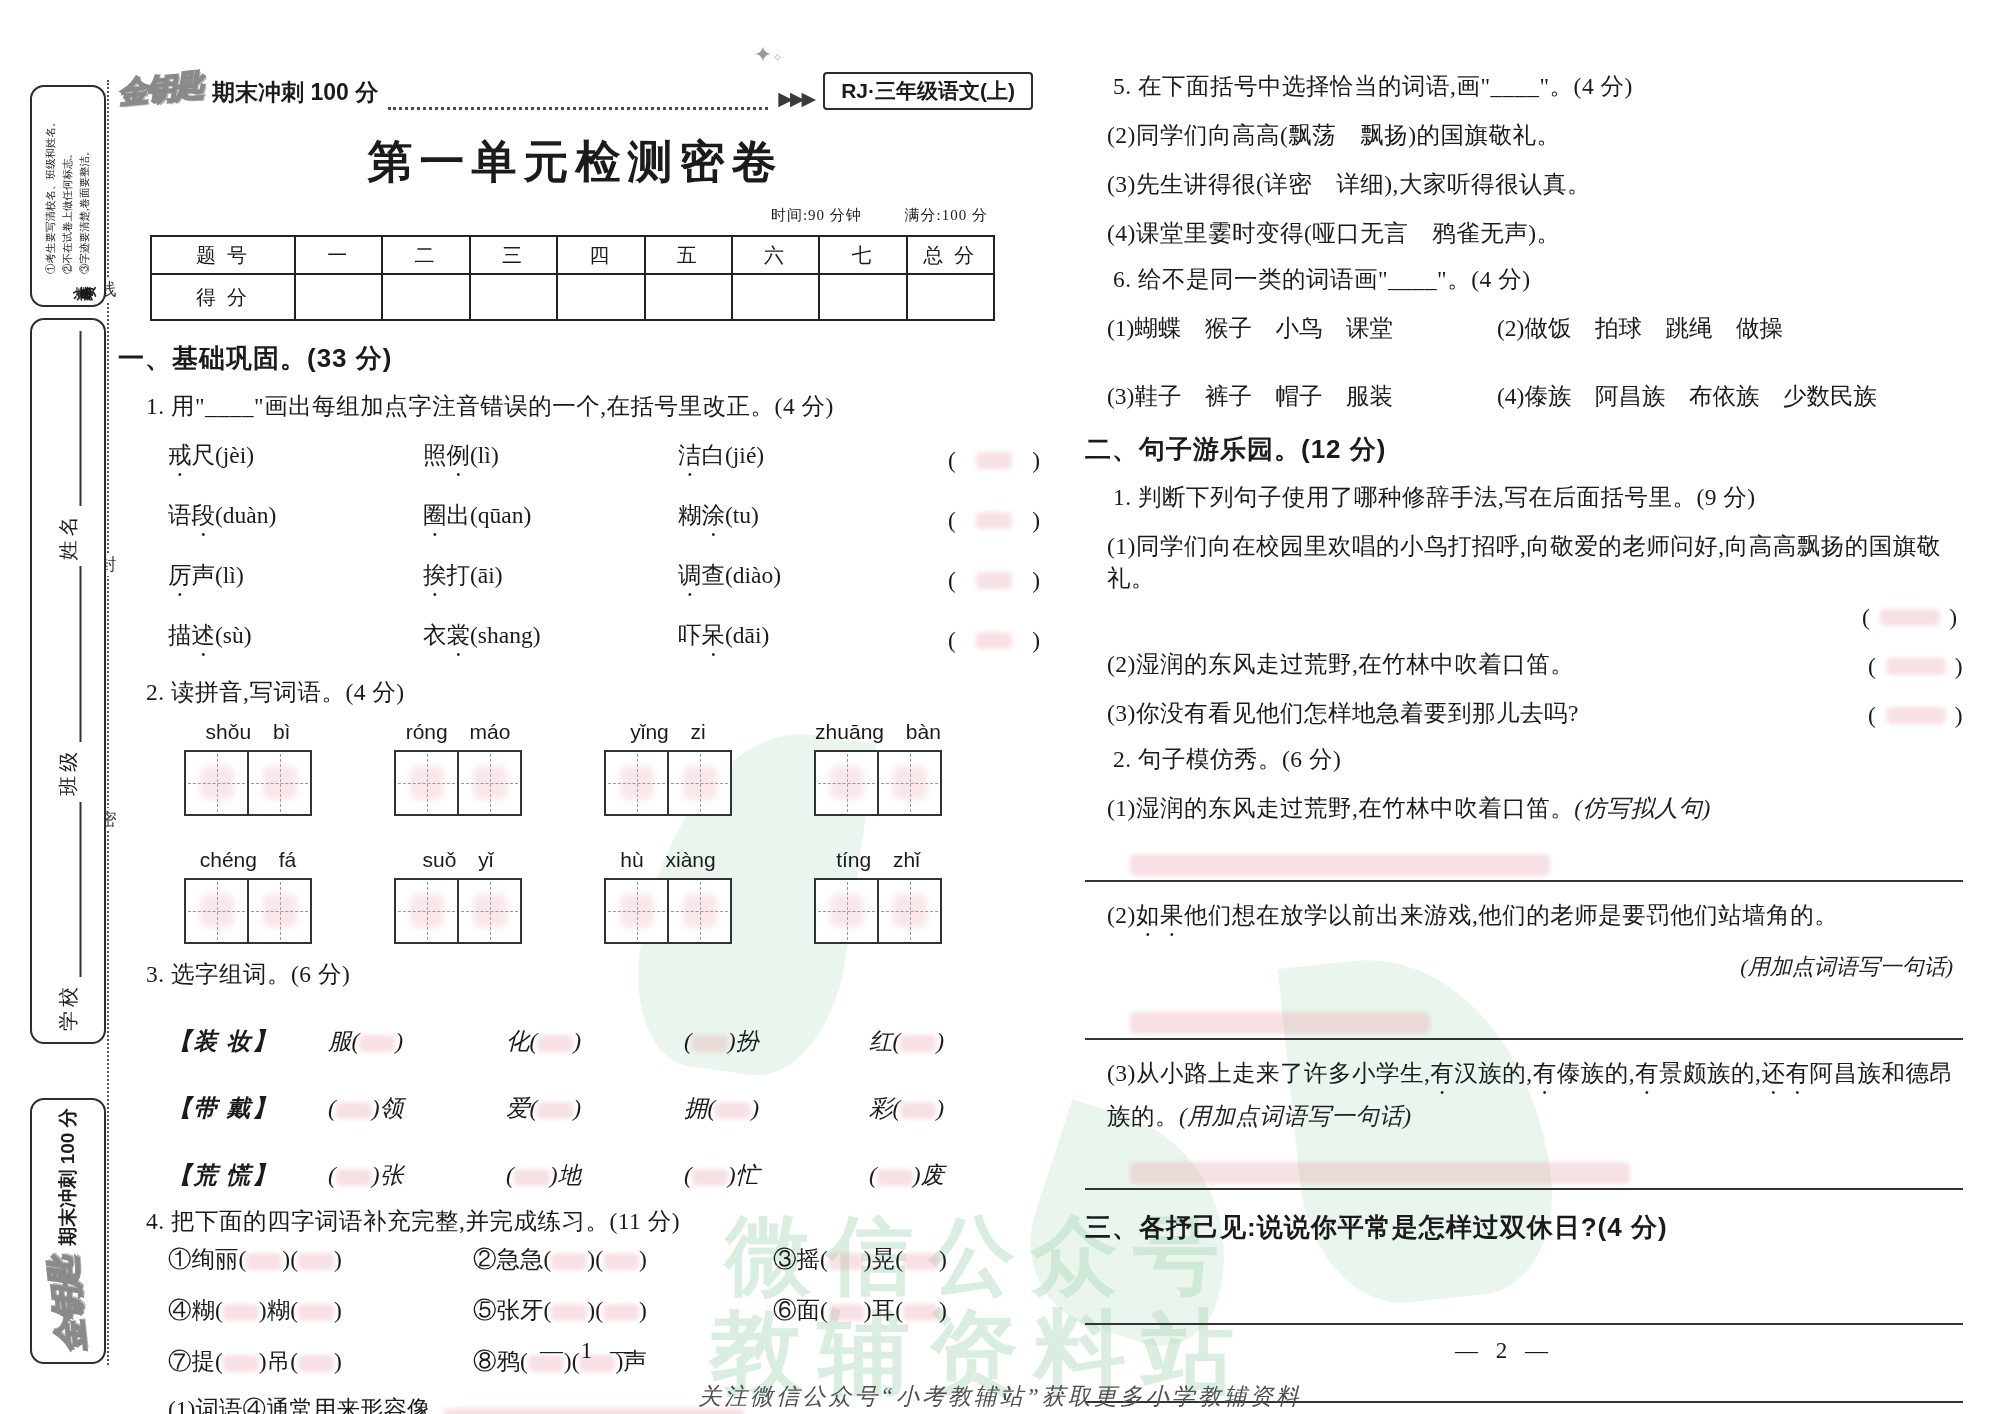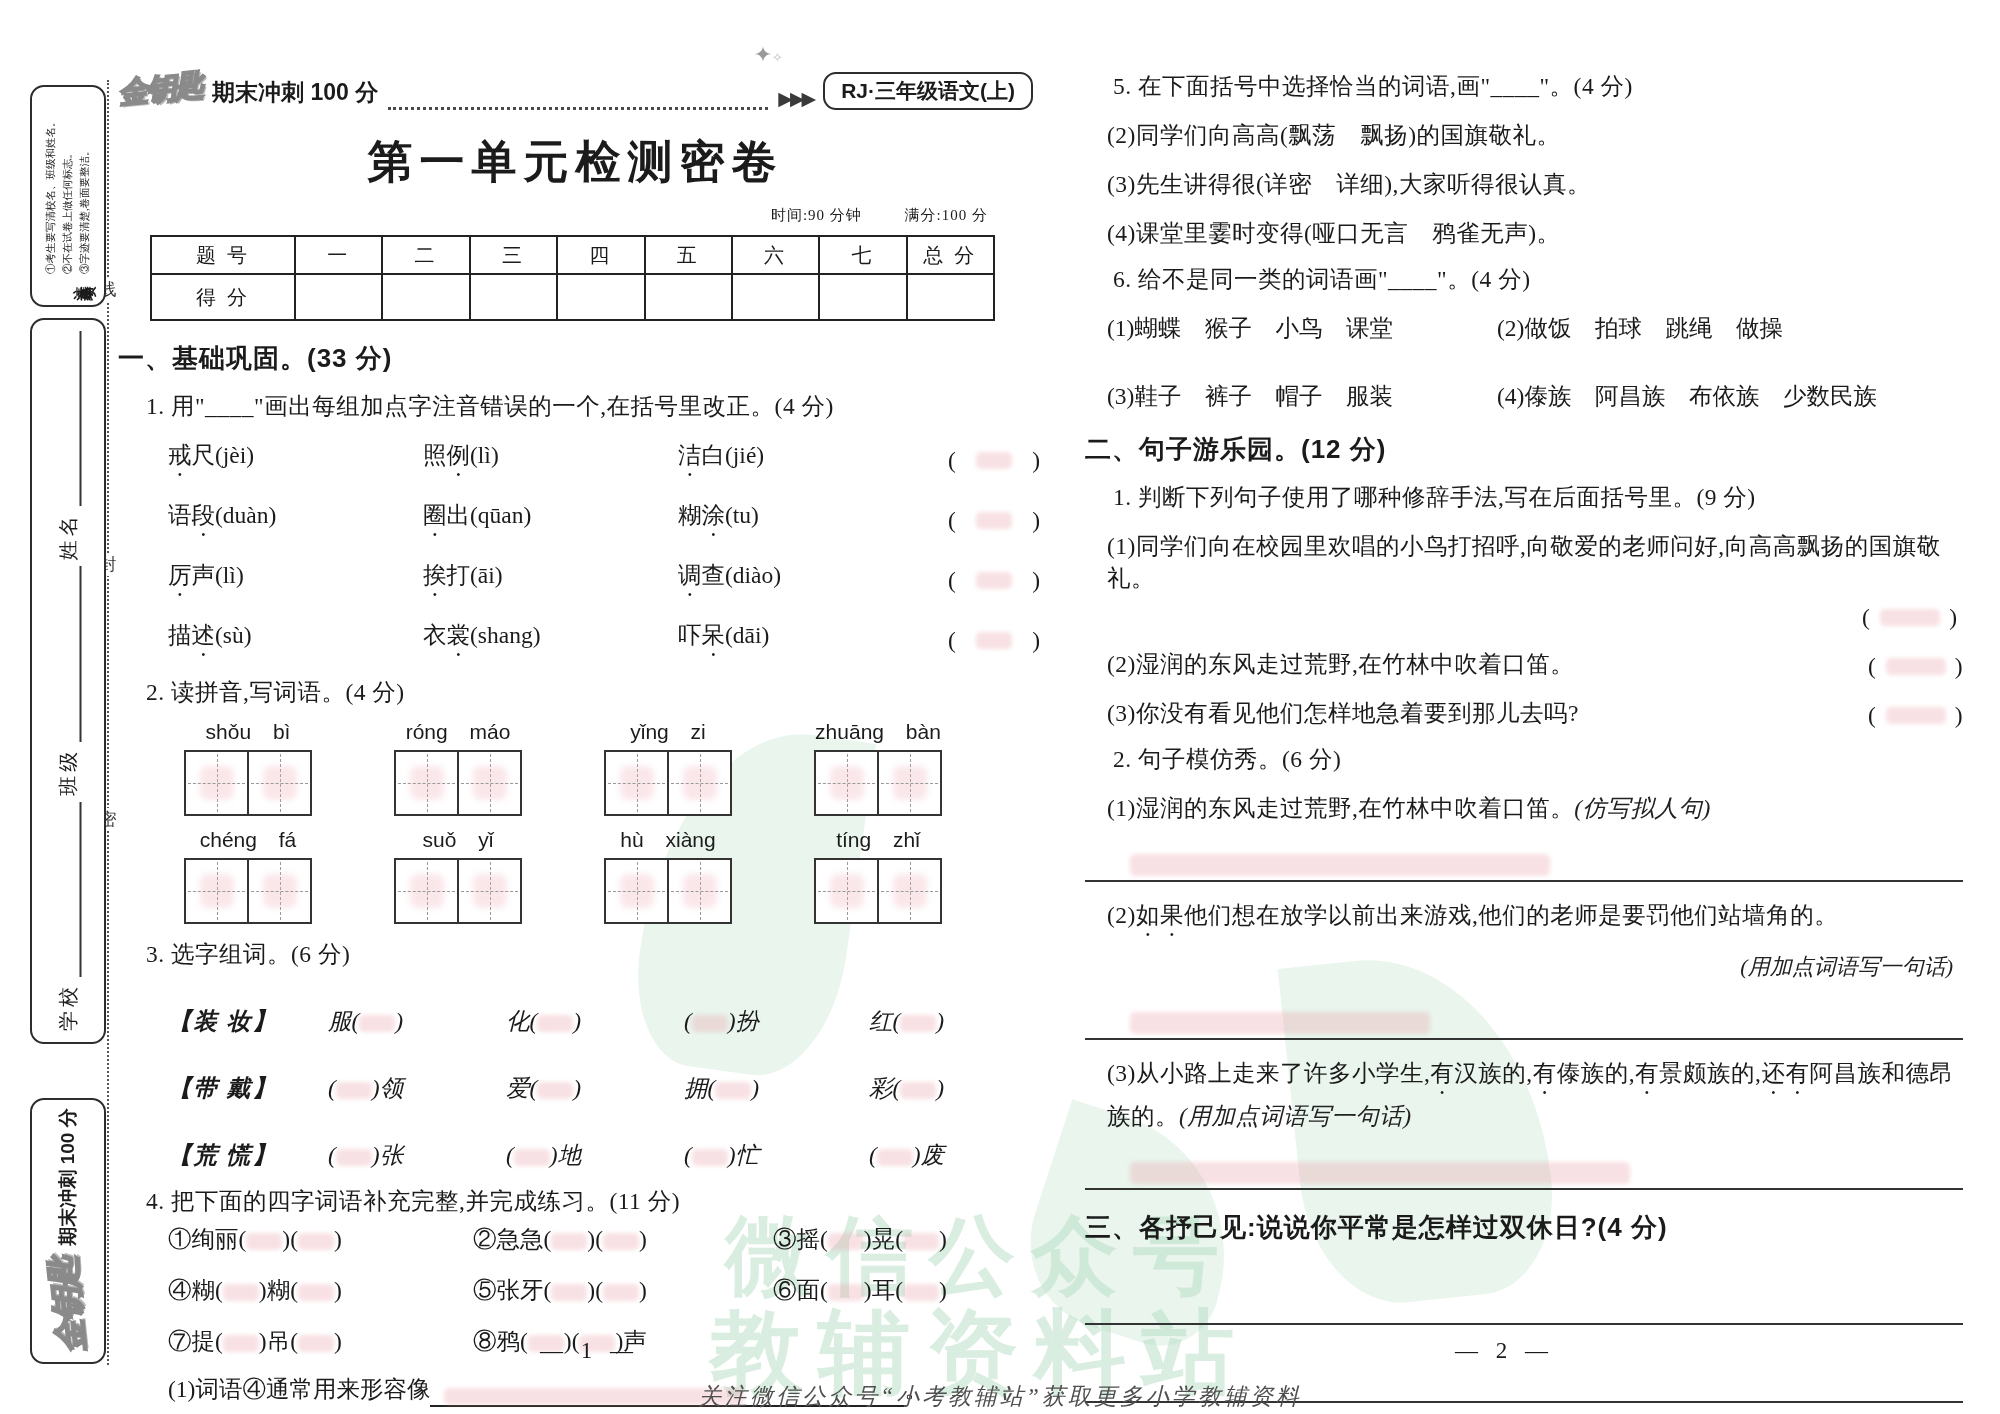--- a/index.html
+++ b/index.html
@@ -33,21 +33,21 @@
   .brand-series{font-family:"Liberation Sans",sans-serif;font-weight:700;font-size:19px;white-space:nowrap;}
   
   .page1{position:absolute;left:118px;top:58px;width:915px;z-index:2;}
   .page2{position:absolute;left:1085px;top:70px;width:878px;z-index:2;}
   
   .hdr{display:flex;align-items:flex-end;gap:10px;height:52px;position:relative;}
   .hdr .logo-script{font-size:30px;}
   .hdr-series{font-family:"Liberation Sans",sans-serif;font-weight:700;font-size:23px;white-space:nowrap;padding-bottom:2px;}
   .hdr-dots{flex:1;border-bottom:3.5px dotted #4a4a4a;height:8px;}
   .hdr-arrows{font-size:19px;color:#3a3a3a;letter-spacing:-3px;padding-bottom:0px;white-space:nowrap;}
-  .hdr-badge{border:2.5px solid #2d2d2d;border-radius:13px;padding:3px 16px;font-family:"Liberation Sans",sans-serif;
+  .hdr-badge{border:2.5px solid #2d2d2d;border-radius:4px;padding:3px 16px;font-family:"Liberation Sans",sans-serif;
              font-weight:700;font-size:21px;white-space:nowrap;background:#fff;}
   .sparkle{position:absolute;right:250px;top:-16px;color:#9a9a9a;font-size:22px;z-index:1;}
   .sparkle small{font-size:13px;color:#c0c0c0;}
   
   .exam-title{text-align:center;font-size:45px;font-weight:900;letter-spacing:7px;margin-top:22px;
               font-family:"Liberation Serif",serif;}
   .meta{margin-top:14px;padding-right:45px;text-align:right;font-size:15px;letter-spacing:1px;}
   .meta span{margin-left:38px;}
   table.score{border-collapse:collapse;margin:10px 0 0 32px;width:845px;table-layout:fixed;}
   table.score td{border:2px solid #222;text-align:center;font-size:20px;height:34px;letter-spacing:3px;}
@@ -279,21 +279,21 @@
         <div class="tzg">
             <div class="cell">
               <span class="cellblob"></span>
             </div>
             <div class="cell c2">
               <span class="cellblob"></span>
             </div>
           </div>
         </div>
     </div>
-    <div class="py-rows" style="margin-top:12px;">
+    <div class="py-rows" style="margin-top:32px;">
       <div class="py-group">
           <div class="py">chéng fá</div>
         <div class="tzg">
             <div class="cell">
               <span class="cellblob"></span>
             </div>
             <div class="cell c2">
               <span class="cellblob"></span>
             </div>
           </div>

